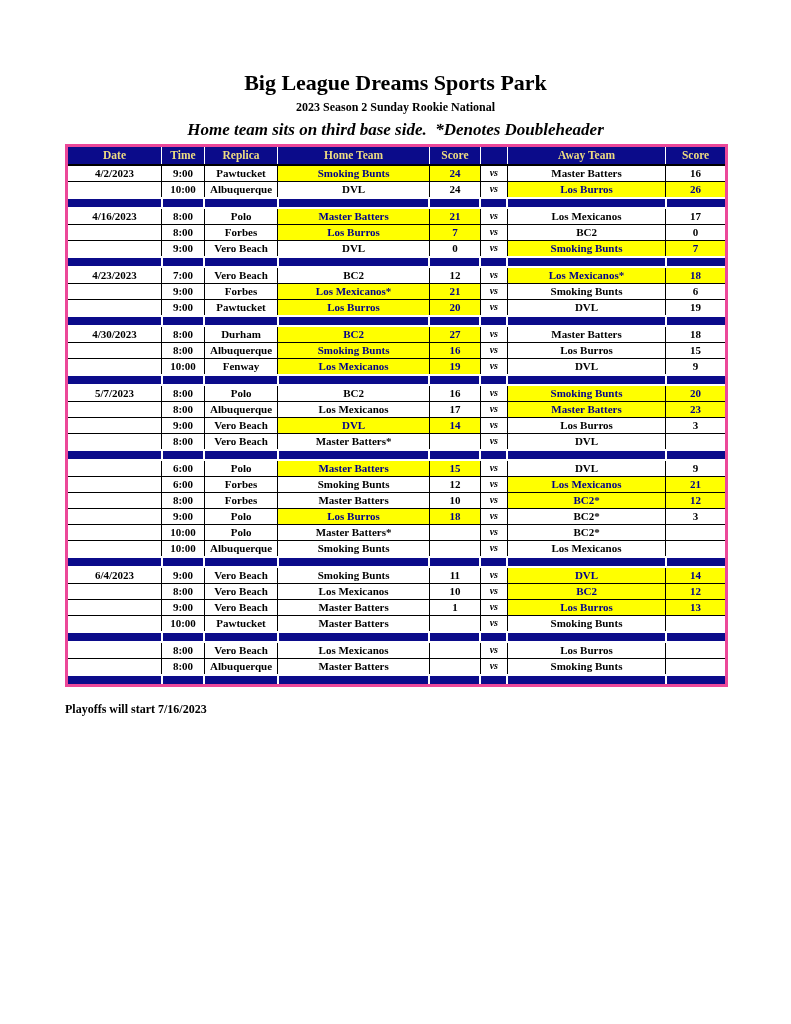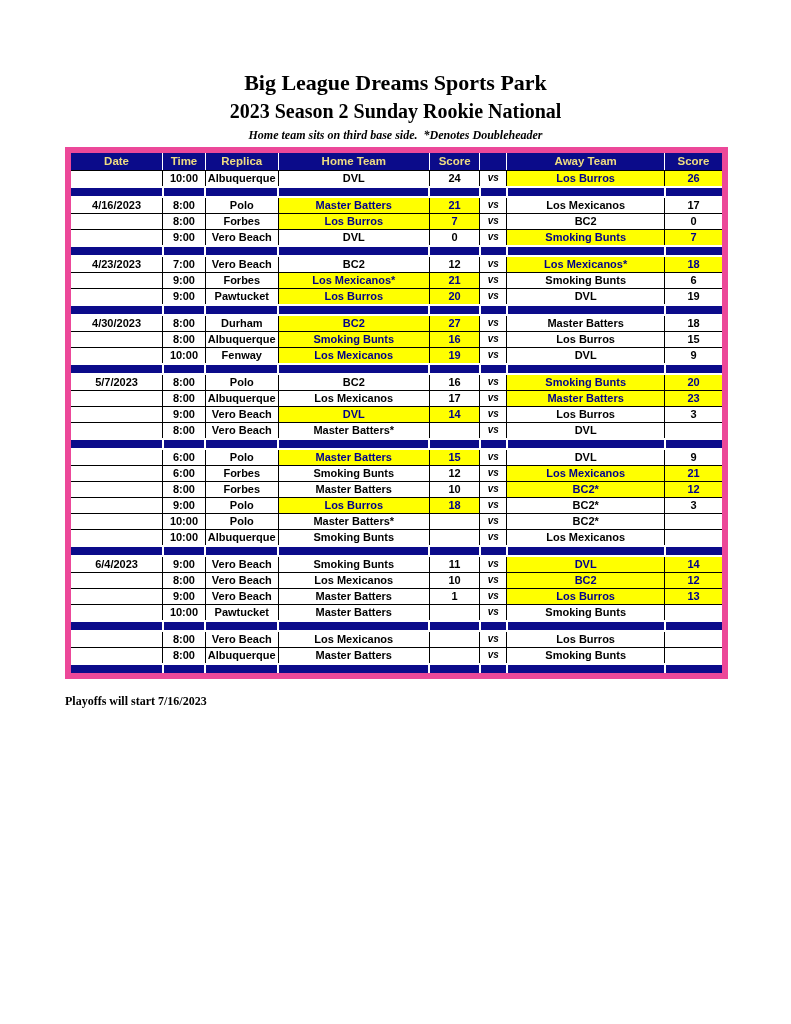--- a/index.html
+++ b/index.html
@@ -14,40 +14,40 @@
   .title{
     margin:70px 0 0 0;
     text-align:center;
     font-size:22px;
     font-weight:bold;
     color:#000;
   }
   .subtitle{
     margin:4px 0 0 0;
     text-align:center;
-    font-size:20px;
+    font-size:12px;
     font-weight:bold;
     color:#000;
   }
   .note{
     margin:5px 0 4px 0;
     text-align:center;
-    font-size:12px;
+    font-size:17px;
     font-weight:bold;
     font-style:italic;
     color:#000;
     white-space:pre;
   }
   table.sched{
     border-collapse:collapse;
     table-layout:fixed;
     width:663px;
     margin-left:65px;
-    border:6px solid #ec4899;
-    font-family:Liberation Sans, sans-serif;
+    border:3px solid #ec4899;
+    font-family:Liberation Serif, serif;
   }
   table.sched td, table.sched th{
     padding:0 2px;
     text-align:center;
     vertical-align:middle;
     font-weight:bold;
     font-size:11px;
     line-height:1.25;
     overflow:hidden;
     white-space:nowrap;
@@ -108,20 +108,30 @@
         <th>Time</th>
         <th>Replica</th>
         <th>Home Team</th>
         <th>Score</th>
         <th></th>
         <th>Away Team</th>
         <th>Score</th>
       </tr>
     </thead>
     <tbody>
+        <tr class="group-start">
+          <td>4/2/2023</td>
+          <td>9:00</td>
+          <td>Pawtucket</td>
+          <td class="win">Smoking Bunts</td>
+          <td class="win">24</td>
+          <td class="vs">vs</td>
+          <td>Master Batters</td>
+          <td>16</td>
+        </tr>
         <tr>
           <td></td>
           <td>10:00</td>
           <td>Albuquerque</td>
           <td>DVL</td>
           <td>24</td>
           <td class="vs">vs</td>
           <td class="win">Los Burros</td>
           <td class="win">26</td>
         </tr>

